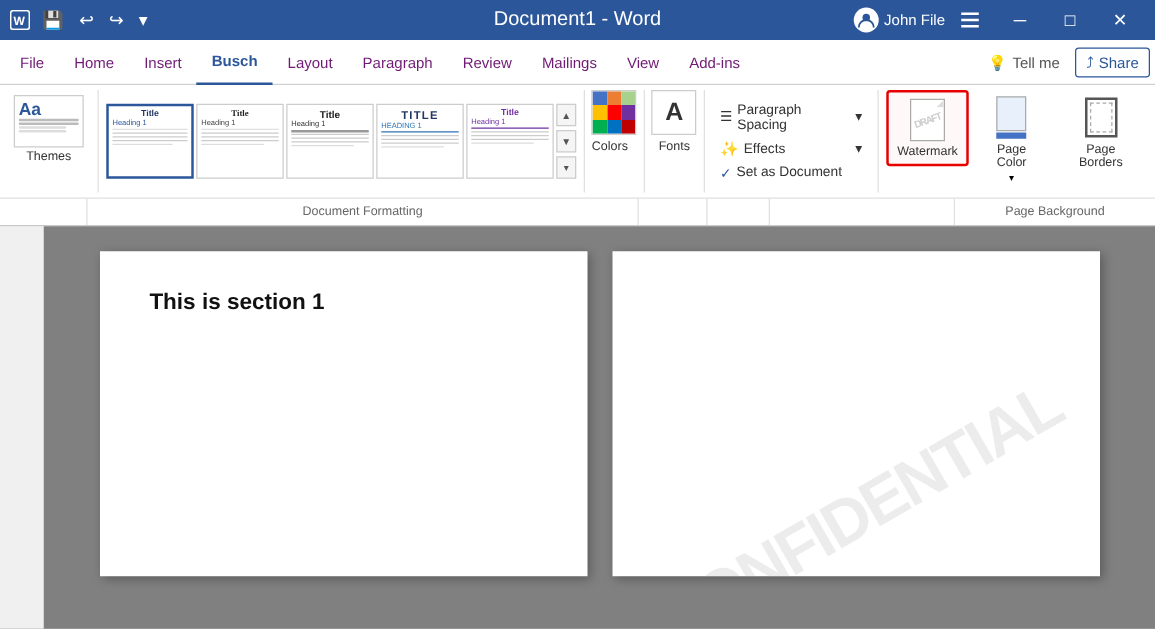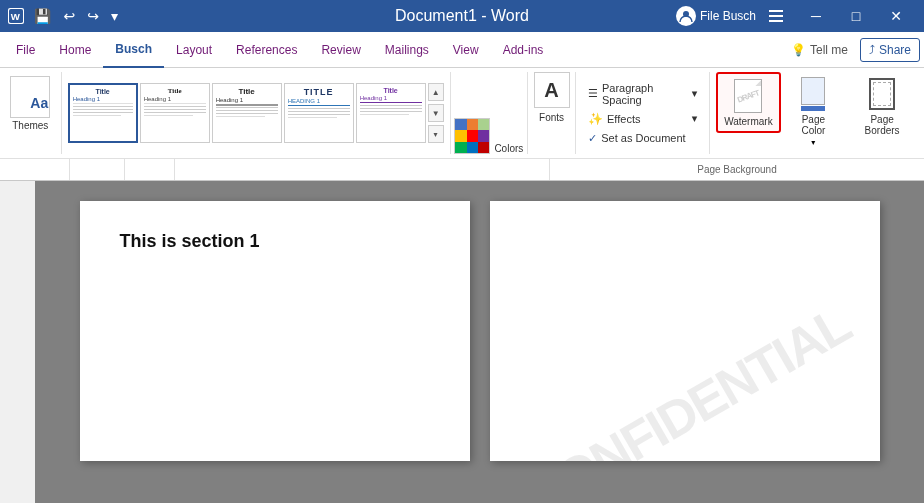--- a/index.html
+++ b/index.html
@@ -88,27 +88,27 @@
     .themes-btn {
       display: flex;
       flex-direction: column;
       align-items: center;
       cursor: pointer;
       padding: 4px 6px;
       border-radius: 3px;
       gap: 2px;
     }
     .themes-preview {
-      width: 20px;
+      width: 56px;
       height: 42px;
       background: white;
       border: 1px solid #ccc;
       display: flex;
       flex-direction: column;
-      padding: 19px;
+      padding: 3px;
       gap: 1px;
     }
     .themes-preview-aa { font-size: 14px; font-weight: bold; color: #2b579a; line-height: 1; }
     .themes-preview-line { height: 2px; background: #bbb; border-radius: 1px; width: 100%; }
     .themes-preview-line2 { height: 2px; background: #ddd; border-radius: 1px; width: 80%; }
     .format-thumb {
       width: 70px;
       height: 60px;
       border: 1px solid #ccc;
       background: white;
@@ -371,21 +371,21 @@
   </div>
   <div class="title-bar-center">Document1 - Word</div>
   <div class="title-bar-right">
     <div class="user-info">
       <div class="user-icon">
         <svg width="14" height="14" viewBox="0 0 14 14">
             <circle cx="7" cy="5" r="3" fill="#2b579a"></circle>
             <path d="M1 13c0-3.3 2.7-6 6-6s6 2.7 6 6" stroke="#2b579a" stroke-width="1.5" fill="none"></path>
           </svg>
       </div>
-      <span>File Busch</span>
+      <span>John File</span>
     </div>
     <div class="user-icon" style="background:transparent; width:24px; height:24px;">
       <svg width="16" height="16" viewBox="0 0 16 16">
           <rect x="1" y="2" width="14" height="2" fill="white"></rect>
           <rect x="1" y="7" width="14" height="2" fill="white"></rect>
           <rect x="1" y="12" width="14" height="2" fill="white"></rect>
         </svg>
     </div>
     <div class="window-controls">
       <div class="win-btn">─</div>
@@ -393,23 +393,24 @@
       <div class="win-btn close">✕</div>
     </div>
   </div>
 </div>
 
 <div class="ribbon">
 
   <div class="tab-row">
     <div class="tab-item">File</div>
     <div class="tab-item">Home</div>
+    <div class="tab-item">Insert</div>
     <div class="tab-item active">Busch</div>
     <div class="tab-item">Layout</div>
-    <div class="tab-item">References</div>
+    <div class="tab-item">Paragraph</div>
     <div class="tab-item">Review</div>
     <div class="tab-item">Mailings</div>
     <div class="tab-item">View</div>
     <div class="tab-item">Add-ins</div>
     <div class="tab-right">
       <div class="help-btn">
         <span>💡</span>
         <span>Tell me</span>
       </div>
       <div class="share-btn">
@@ -491,21 +492,21 @@
 
         <div class="scroll-arrow">
           <div class="scroll-arr-btn">▲</div>
           <div class="scroll-arr-btn">▼</div>
           <div class="scroll-arr-btn">▾</div>
         </div>
       </div>
     </div>
 
     <div class="ribbon-group swatch-group">
-      <div class="ribbon-group-content" style="flex-direction: row; align-items: flex-end; gap: 4px;">
+      <div class="ribbon-group-content" style="flex-direction: column; align-items: flex-start; gap: 4px;">
         <div class="color-swatch">
           <div class="cs-cell cs1"></div>
           <div class="cs-cell cs2"></div>
           <div class="cs-cell cs3"></div>
           <div class="cs-cell cs4"></div>
           <div class="cs-cell cs5"></div>
           <div class="cs-cell cs6"></div>
           <div class="cs-cell cs7"></div>
           <div class="cs-cell cs8"></div>
           <div class="cs-cell cs9"></div>
@@ -576,20 +577,21 @@
           </div>
           <span class="large-btn-label">Page Borders</span>
         </div>
       </div>
     </div>
 
   </div>
 
   <div class="group-labels-row">
     <div class="grp-label" style="max-width: 70px;"></div>
+    <div class="grp-label" style="flex: 3;">Document Formatting</div>
     <div class="grp-label" style="max-width: 55px;"></div>
     <div class="grp-label" style="max-width: 50px;"></div>
     <div class="grp-label" style="min-width: 130px;"></div>
     <div class="grp-label" style="min-width: 160px;">Page Background</div>
   </div>
 </div>
 
 <div class="doc-area">
 
   <div class="doc-page">

